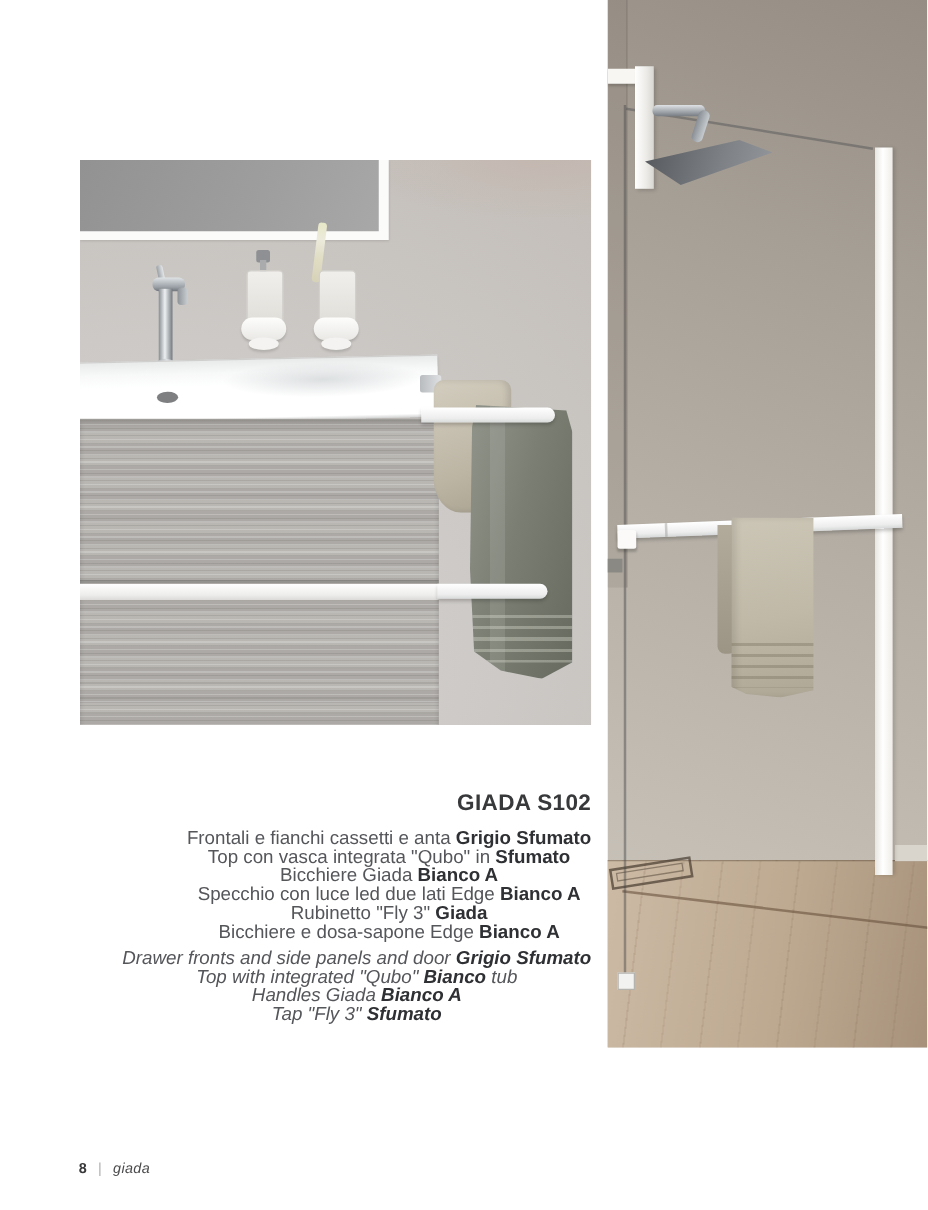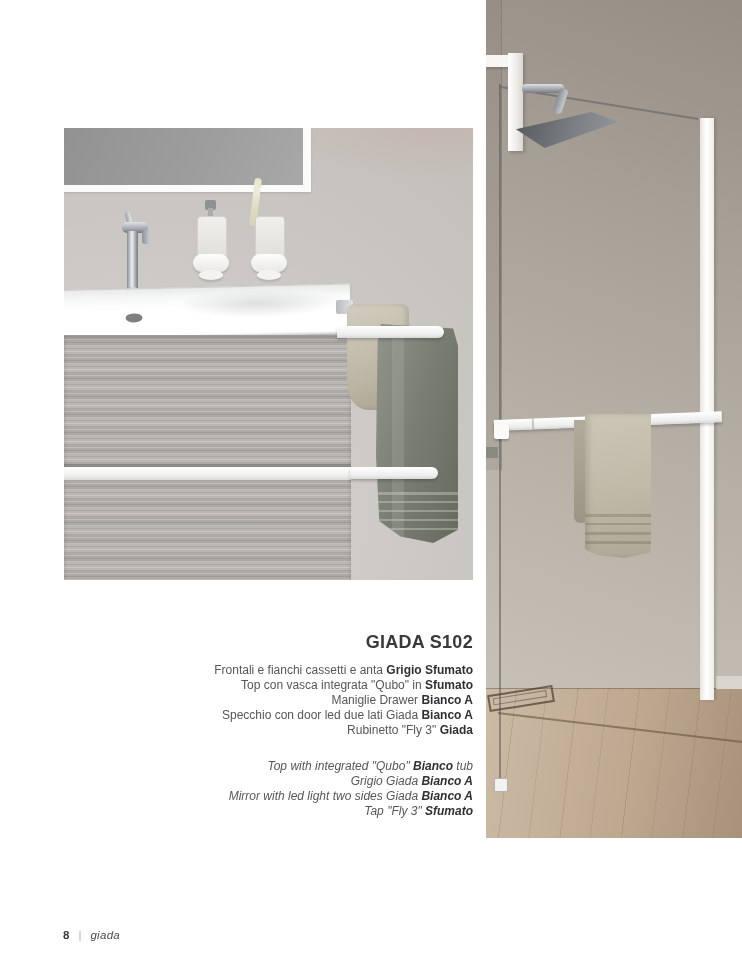--- a/index.html
+++ b/index.html
@@ -89,21 +89,21 @@
   .s-dark-item{left:0;top:447px;width:12px;height:11px;background:#8b8984;}
   .towel-fold{left:88px;top:420px;width:15px;height:103px;border-radius:0 0 6px 6px;background:linear-gradient(180deg,#b2ab9b,#9c9586);}
   .towel-right{left:99px;top:414px;width:66px;height:144px;
         background:linear-gradient(170deg,#ccc6b6 0%,#c0b9a8 55%,#afa795 100%);
         clip-path:polygon(0 0,100% 0,100% 96%,60% 100%,18% 98%,0 94%);box-shadow:inset 4px 0 5px rgba(0,0,0,.10);}
   .towel-right-stripes{left:0;top:100px;width:100%;height:36px;
         background:repeating-linear-gradient(180deg, rgba(125,118,100,.42) 0 2.5px, rgba(0,0,0,0) 2.5px 9px);}
 
   
   .product-title{position:absolute;right:269px;top:632px;font-size:18px;line-height:20px;font-weight:700;letter-spacing:.3px;color:#38393b;white-space:nowrap;}
-  .specs{position:absolute;right:269px;text-align:right;font-size:12px;line-height:15px;color:#55565a;white-space:nowrap;}
+  .specs{position:absolute;right:269px;text-align:center;font-size:15px;line-height:15px;color:#55565a;white-space:nowrap;}
   .specs b{color:#2f3033;font-weight:700;}
   .specs-it{top:663px;}
   .specs-en{top:759px;font-style:italic;}
   .page-footer{position:absolute;left:63px;top:928px;font-size:11.5px;line-height:14px;color:#4a4a4c;display:flex;align-items:baseline;}
   .page-footer .num{font-weight:700;color:#39393b;}
   .page-footer .sep{margin:0 9px;color:#b0b0b0;}
   .page-footer .lbl{letter-spacing:.3px;font-style:italic;}
 </style>
 </head>
 <body>
@@ -174,29 +174,30 @@
     <div class="abs towel-right">
       <div class="abs towel-right-stripes"></div>
     </div>
   </div>
 
   <div class="product-title">GIADA S102</div>
 
   <div class="specs specs-it">
     <div><span>Frontali e fianchi cassetti e anta </span><b>Grigio Sfumato</b><span></span></div>
     <div><span>Top con vasca integrata "Qubo" in </span><b>Sfumato</b><span></span></div>
-    <div><span>Maniglie Drawer </span><b>Bianco A</b><span></span></div>
-    <div><span>Specchio con door led due lati Giada </span><b>Bianco A</b><span></span></div>
+    <div><span>Bicchiere Giada </span><b>Bianco A</b><span></span></div>
+    <div><span>Specchio con luce led due lati Edge </span><b>Bianco A</b><span></span></div>
     <div><span>Rubinetto "Fly 3" </span><b>Giada</b><span></span></div>
+    <div><span>Bicchiere e dosa-sapone Edge </span><b>Bianco A</b><span></span></div>
   </div>
 
   <div class="specs specs-en">
+    <div><span>Drawer fronts and side panels and door </span><b>Grigio Sfumato</b><span></span></div>
     <div><span>Top with integrated "Qubo" </span><b>Bianco</b><span> tub</span></div>
-    <div><span>Grigio Giada </span><b>Bianco A</b><span></span></div>
-    <div><span>Mirror with led light two sides Giada </span><b>Bianco A</b><span></span></div>
+    <div><span>Handles Giada </span><b>Bianco A</b><span></span></div>
     <div><span>Tap "Fly 3" </span><b>Sfumato</b><span></span></div>
   </div>
 
   <div class="page-footer">
     <span class="num">8</span>
     <span class="sep">|</span>
     <span class="lbl">giada</span>
   </div>
 
 </div>

